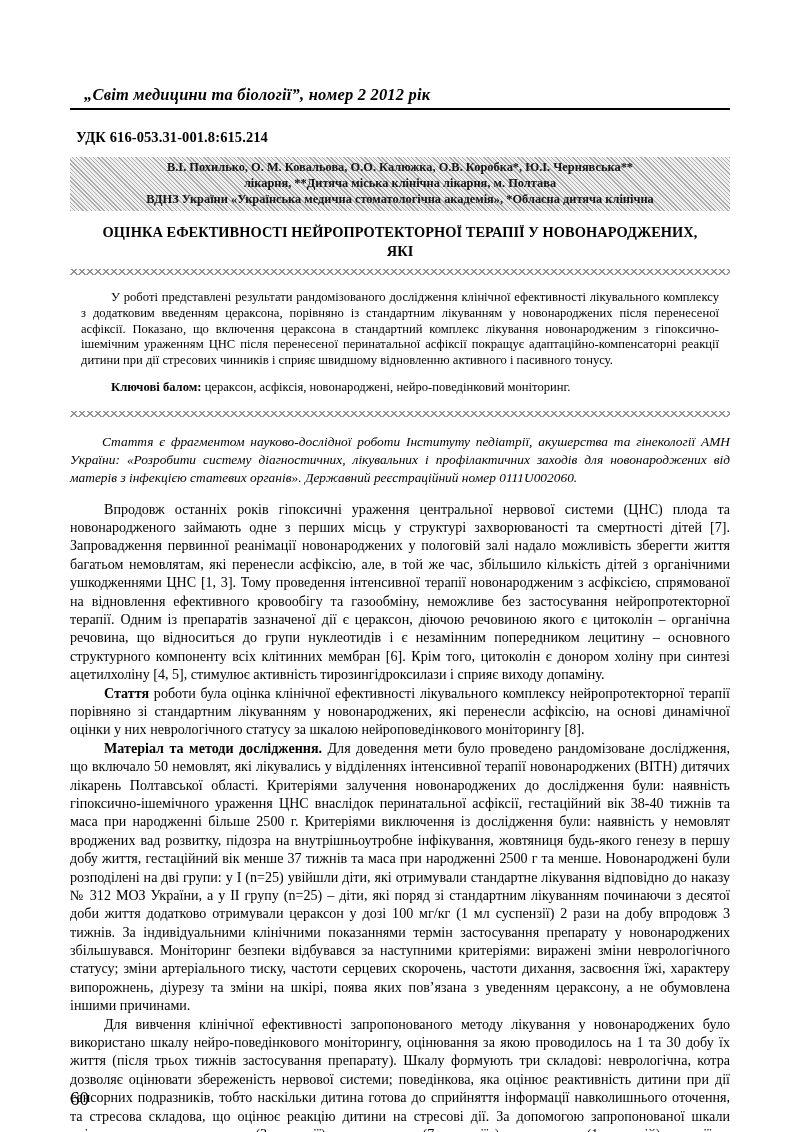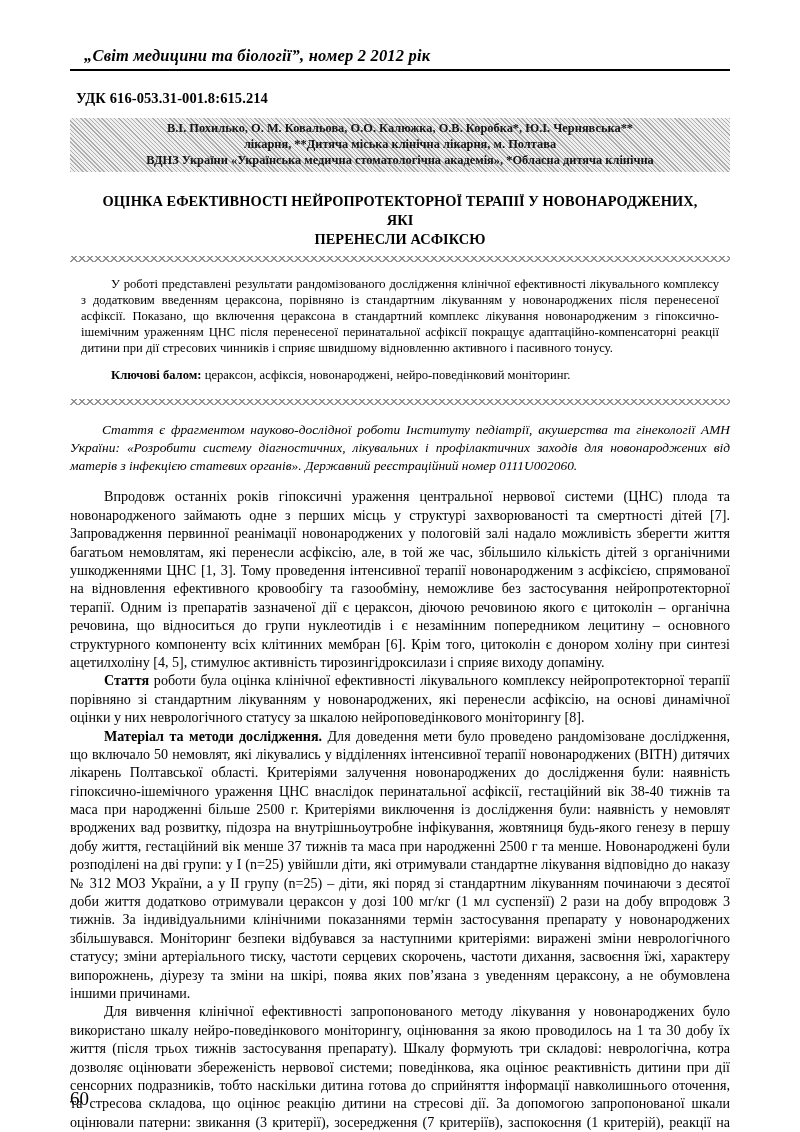--- a/index.html
+++ b/index.html
@@ -27,20 +27,21 @@
 
   
   .runhead {
     font-size: 16.5px;
     font-style: italic;
     font-weight: bold;
     letter-spacing: 0.2px;
     padding: 6px 0 3px 14px;
     border-bottom: 2.2px solid #000;
     margin-bottom: 19px;
+    margin-top: 39px;
   }
 
   
   .udc {
     font-size: 14.5px;
     font-weight: bold;
     letter-spacing: 0.1px;
     margin: 0 0 11px 6px;
   }
 
@@ -53,21 +54,21 @@
     line-height: 1.27;
     padding: 3px 4px 4px 4px;
     color: #111;
     background-color: #efefef;
     background-image:
       repeating-linear-gradient(45deg,
         rgba(120,120,120,0.55) 0px,
         rgba(120,120,120,0.55) 1px,
         rgba(255,255,255,0) 1px,
         rgba(255,255,255,0) 3px);
-    margin-bottom: 20px;
+    margin-bottom: 12px;
   }
   .authors-block .line { display: block; }
 
   
   .article-title {
     text-align: center;
     font-size: 14.4px;
     font-weight: bold;
     line-height: 1.3;
     margin: 9px 26px 8px 26px;
@@ -134,21 +135,20 @@
   <div class="udc">УДК  616-053.31-001.8:615.214</div>
 
   <div class="authors-block">
     <span class="line">В.І. Похилько, О. М. Ковальова, О.О. Калюжка, О.В. Коробка*, Ю.І. Чернявська**</span>
     <span class="line">лікарня, **Дитяча міська клінічна лікарня, м. Полтава</span>
     <span class="line">ВДНЗ України  «Українська медична стоматологічна академія», *Обласна дитяча клінічна</span>
   </div>
 
   <div class="article-title">
     <div>ОЦІНКА ЕФЕКТИВНОСТІ НЕЙРОПРОТЕКТОРНОЇ ТЕРАПІЇ У НОВОНАРОДЖЕНИХ, ЯКІ</div>
-    <div>ПЕРЕНЕСЛИ АСФІКСЮ</div>
   </div>
 
   <div class="wave-rule"></div>
 
   <div class="abstract">
     <p>У роботі представлені результати рандомізованого дослідження клінічної ефективності лікувального комплексу з додатковим  введенням цераксона, порівняно із стандартним лікуванням у новонароджених після перенесеної асфіксії. Показано, що включення цераксона в стандартний комплекс лікування новонародженим з гіпоксично-ішемічним ураженням ЦНС після перенесеної перинатальної асфіксії покращує адаптаційно-компенсаторні реакції дитини при дії стресових чинників і сприяє швидшому відновленню активного і пасивного тонусу.</p>
     <p><span class="kw-label">Ключові балом:</span> <span>цераксон, асфіксія, новонароджені, нейро-поведінковий моніторинг.</span></p>
   </div>
 
   <div class="wave-rule"></div>

